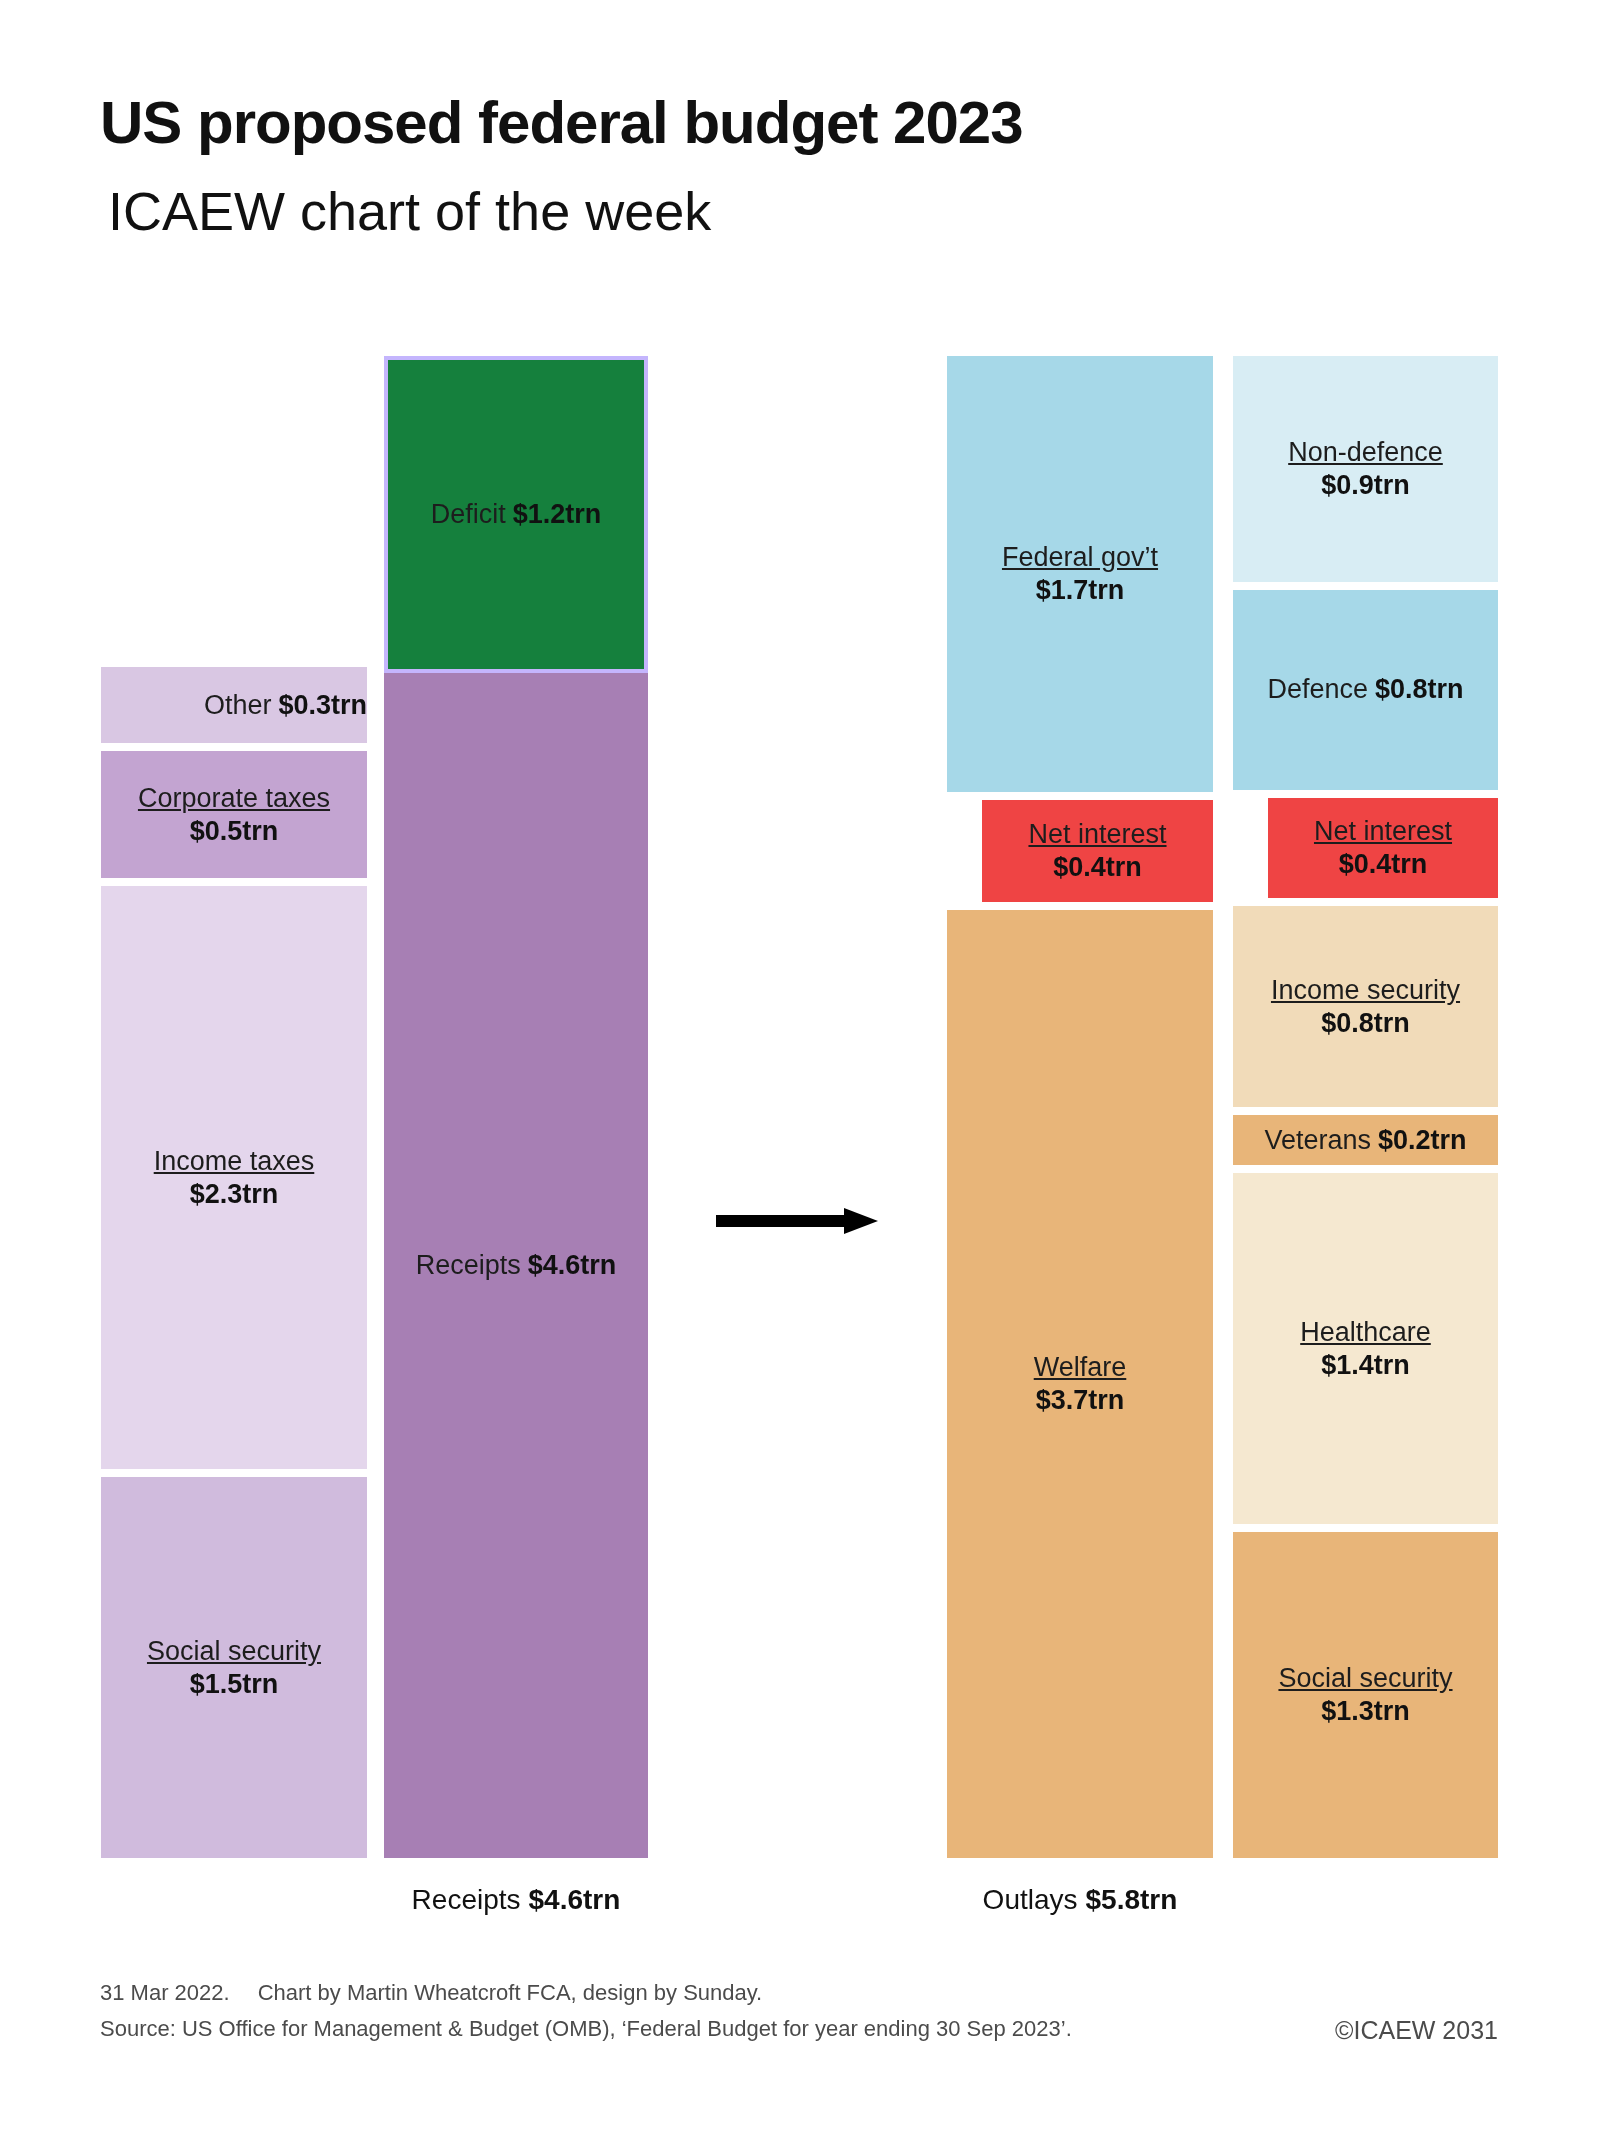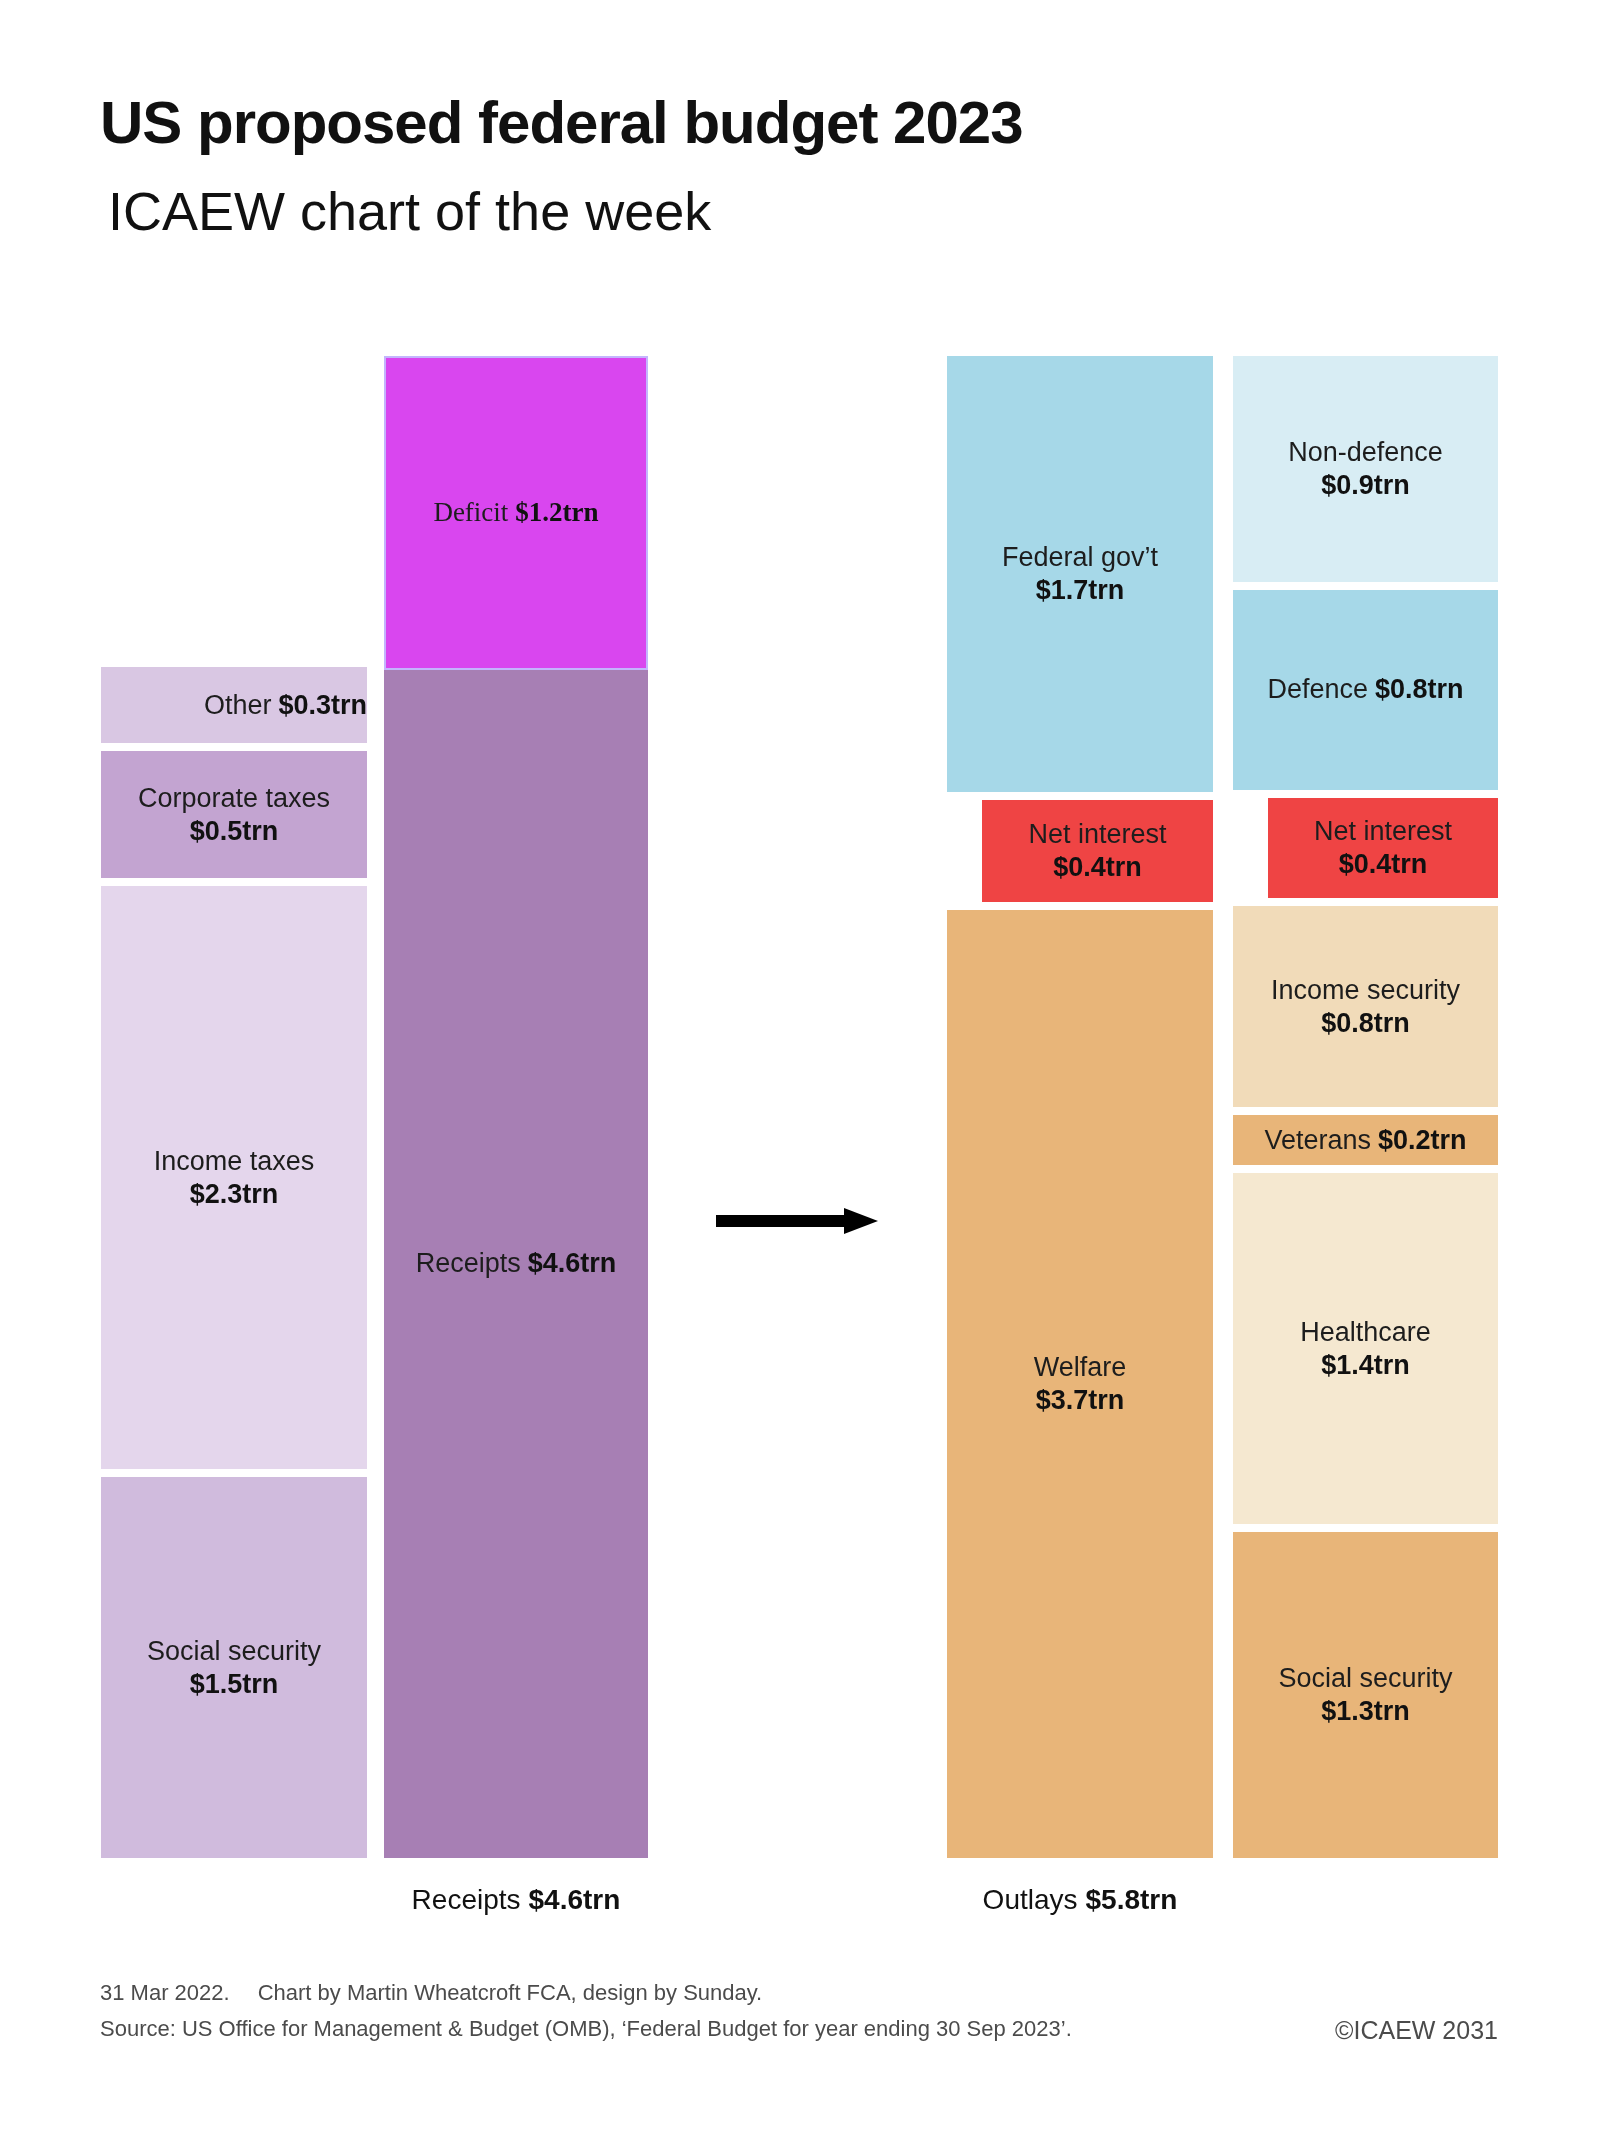--- a/index.html
+++ b/index.html
@@ -31,28 +31,28 @@
   .col2{left:384px;top:356px;width:264px;height:1502px;}
   .col3{left:947px;top:356px;width:266px;height:1502px;}
   .col4{left:1233px;top:356px;width:265px;height:1502px;}
   .seg{
     display:flex;align-items:center;justify-content:center;
     text-align:center;
     min-height:0;
   }
   .seg-label{font-size:27px;line-height:33px;color:#1d1d1d;}
   .seg-label .val{font-weight:700;color:#111111;}
-  .stacked .nm{display:block;}
+  .stacked .nm{display:block;text-decoration:underline;}
   .inline .nm{margin-right:7px;}
   
   .c-other{background:#d9c7e3;justify-content:flex-end;}
   .c-corporate{background:#c3a4d1;}
   .c-income{background:#e4d6ec;}
   .c-social1{background:#d0bbdd;}
-  .c-deficit{background:#d946ef;border:2px solid #c4b5fd;font-family:Liberation Serif, serif;}
+  .c-deficit{background:#15803d;border:4px solid #c4b5fd;}
   .c-receipts{background:#a77fb4;}
   .c-govblue{background:#a6d8e8;}
   .c-netint{background:#ef4444;margin-left:35px;}
   .c-nondef{background:#d8edf4;}
   .c-tandark{background:#e8b579;}
   .c-tanmid{background:#f1dbb9;}
   .c-tanlight{background:#f5e8d0;}
   
   .arrow{position:absolute;left:716px;top:1208px;width:162px;height:26px;}
   .arrow .shaft{position:absolute;left:0;top:7px;width:132px;height:12px;background:#000000;}

